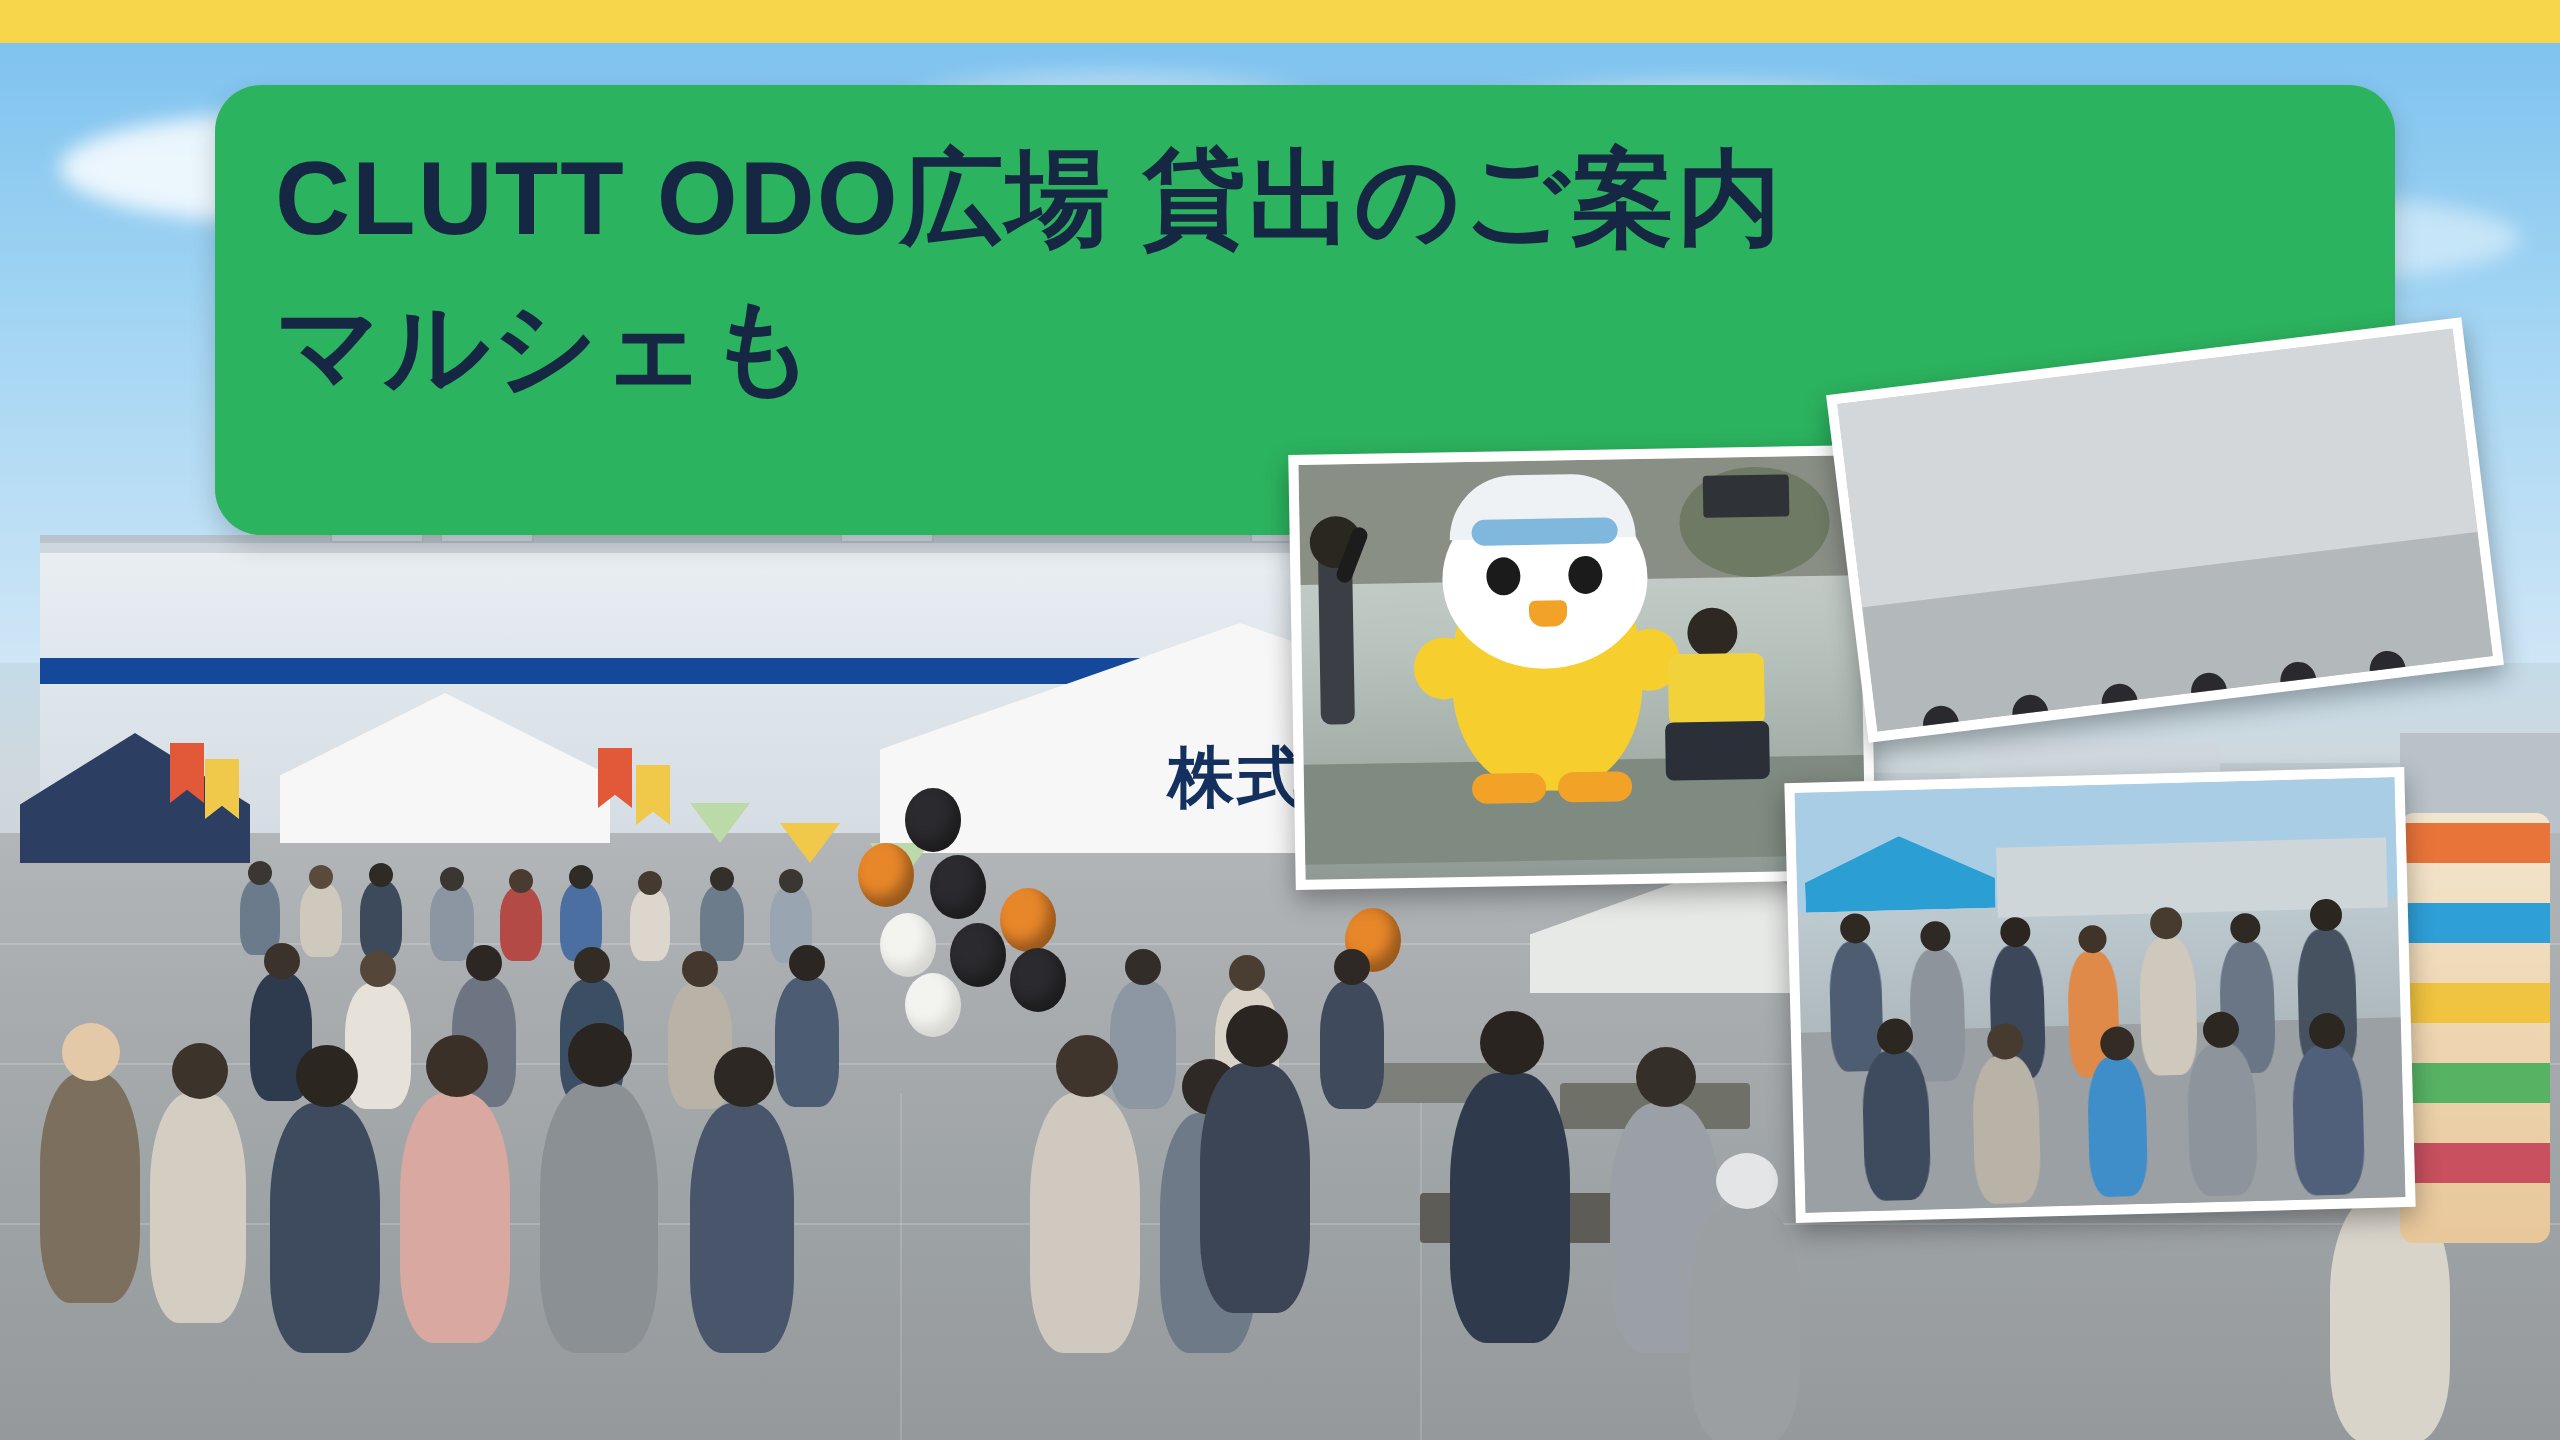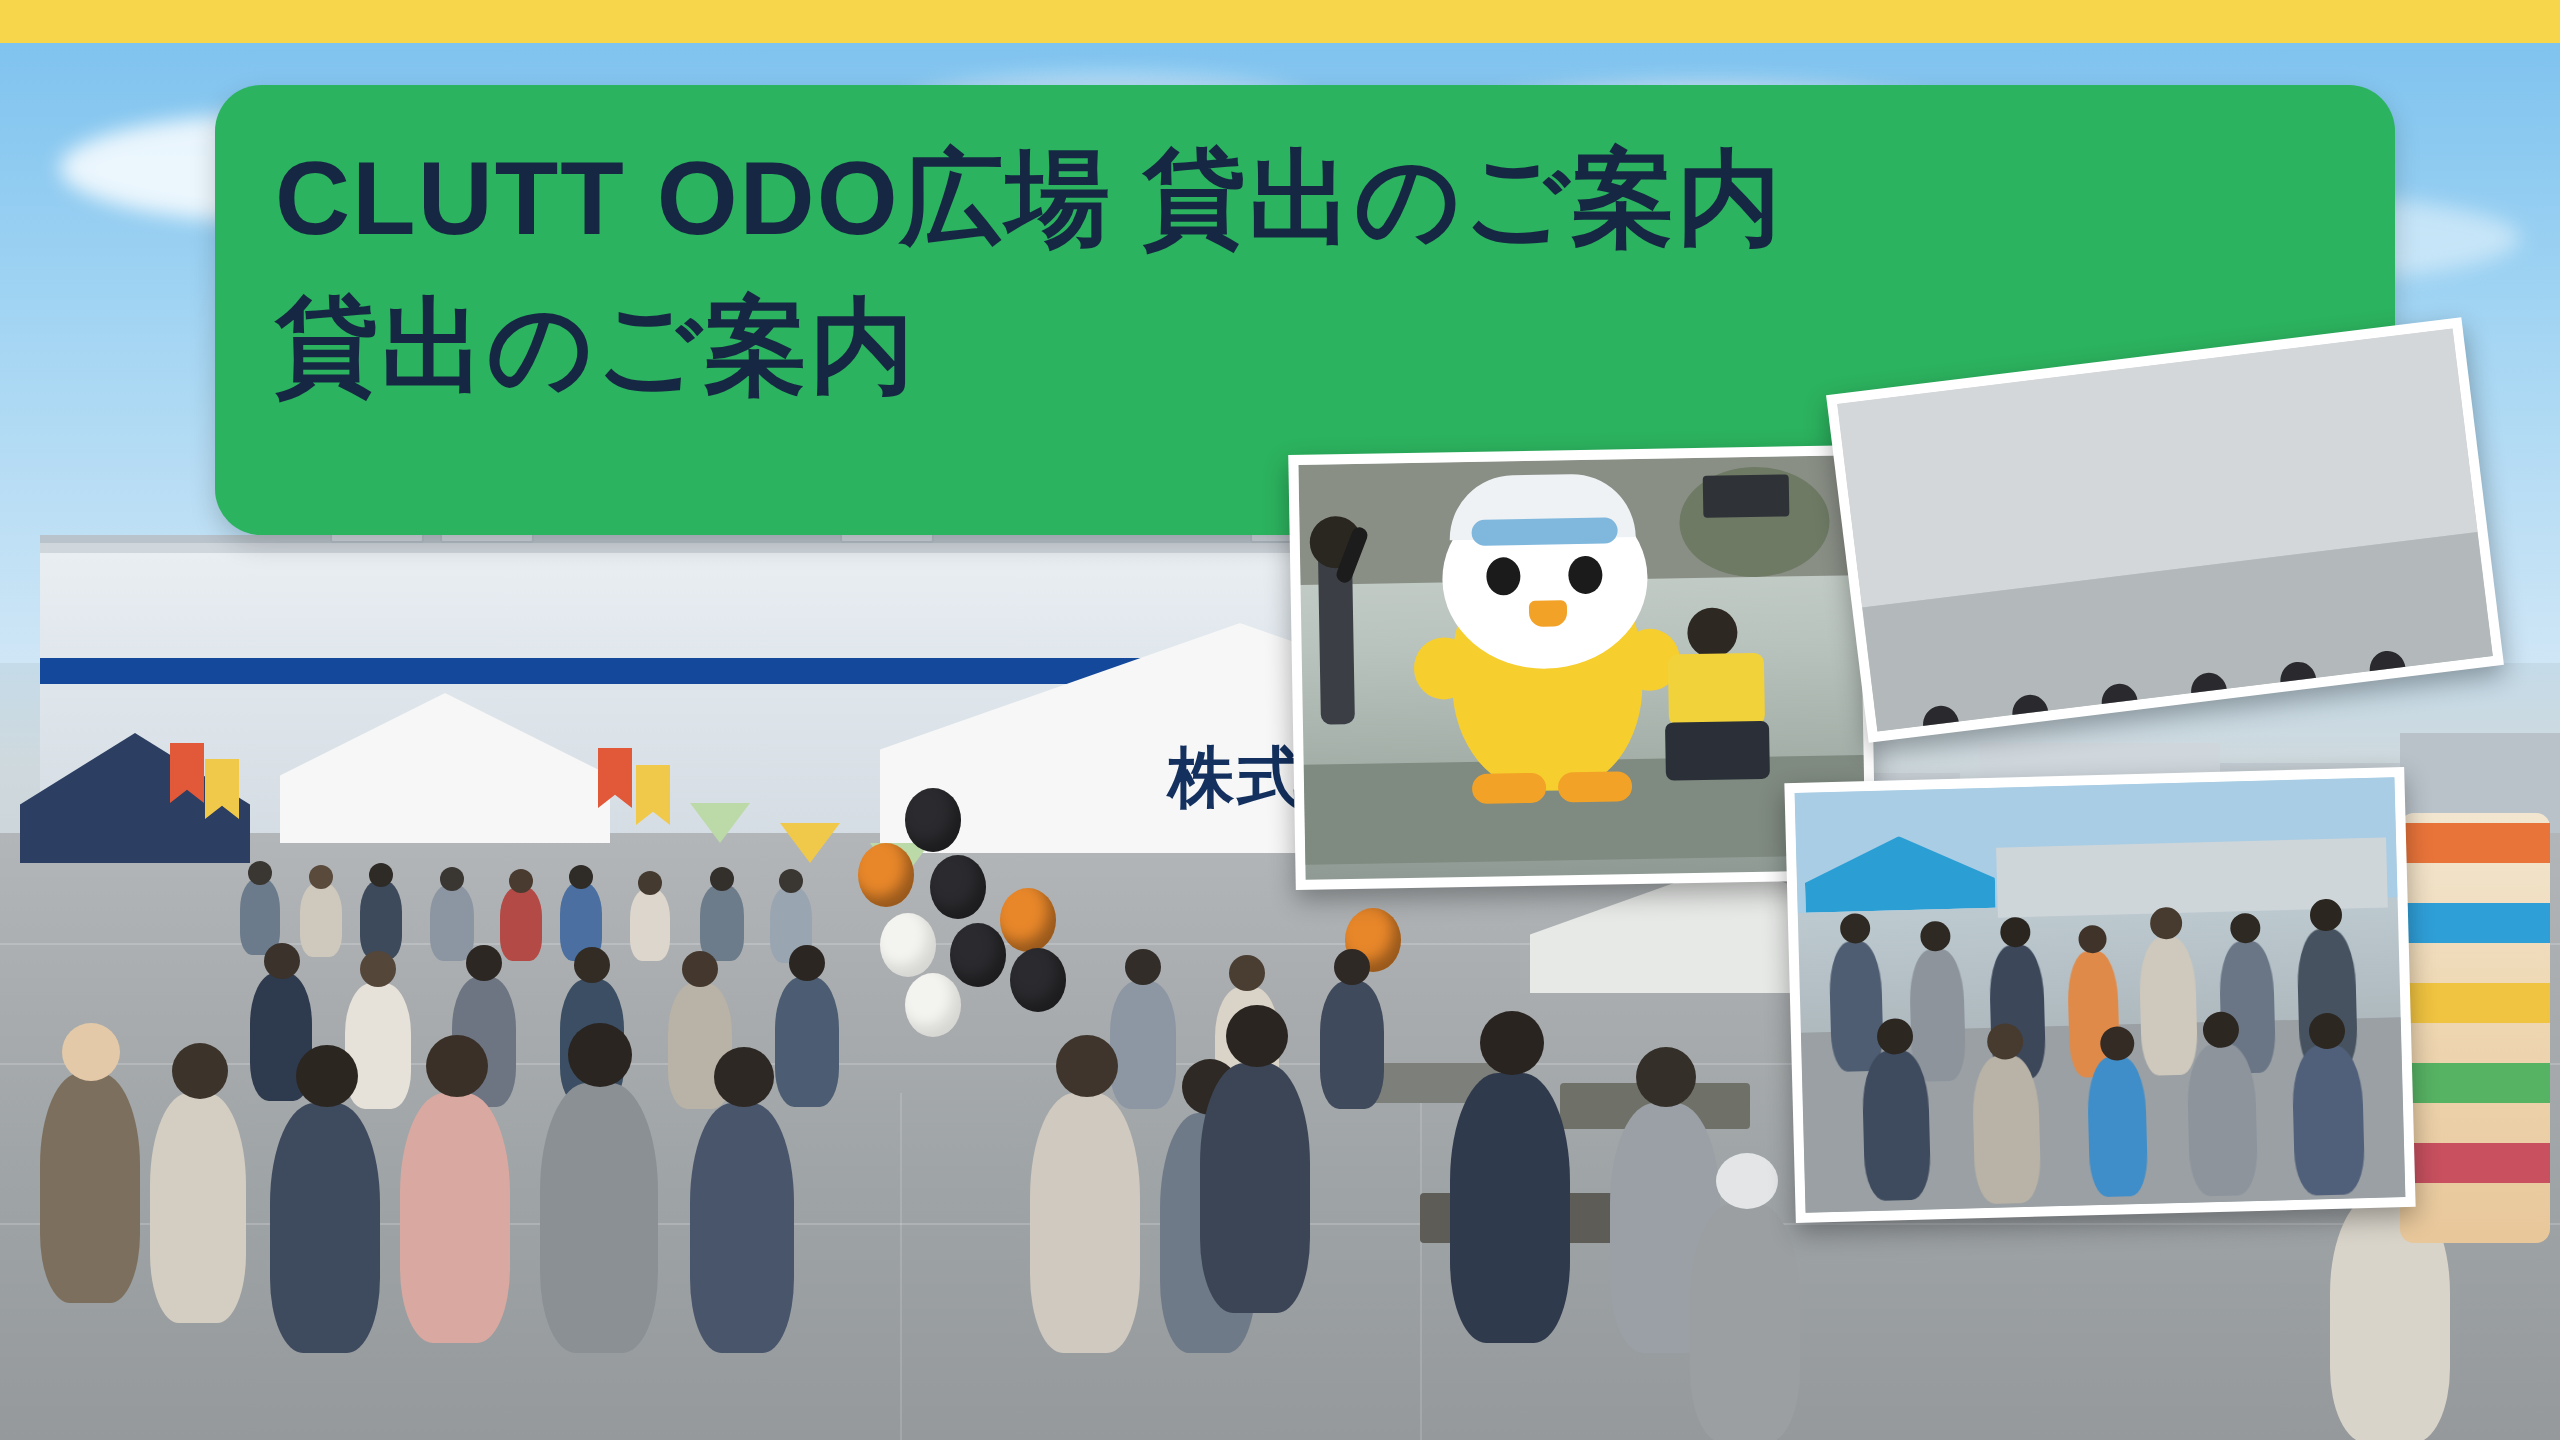--- a/index.html
+++ b/index.html
@@ -500,21 +500,21 @@
       <div class="art-stripe" style="top:10px;background:#e9743a;"></div>
       <div class="art-stripe" style="top:90px;background:#2f9fd8;"></div>
       <div class="art-stripe" style="top:170px;background:#f0c340;"></div>
       <div class="art-stripe" style="top:250px;background:#57b364;"></div>
       <div class="art-stripe" style="top:330px;background:#c8505f;"></div>
     </div>
   </div>
 
   <div class="title-banner">
     <div class="title-line title-line-1">CLUTT ODO広場 貸出のご案内</div>
-    <div class="title-line title-line-2">貸出のご案内</div>
+    <div class="title-line title-line-2">マルシェも</div>
   </div>
 
   <div class="inset" id="inset-mascot">
     <div class="inset-inner">
       <div style="position:absolute;left:0;top:0;width:100%;height:120px;background:#8a8f86;"></div>
       <div style="position:absolute;left:380px;top:10px;width:150px;height:110px;background:#6e7a64;border-radius:50%;"></div>
       <div style="position:absolute;left:404px;top:18px;width:86px;height:42px;background:#2f3338;border-radius:4px;"></div>
       <div style="position:absolute;left:0;top:300px;width:100%;height:100px;background:#7f8a80;"></div>
 
       <div class="mascot-body"></div>

